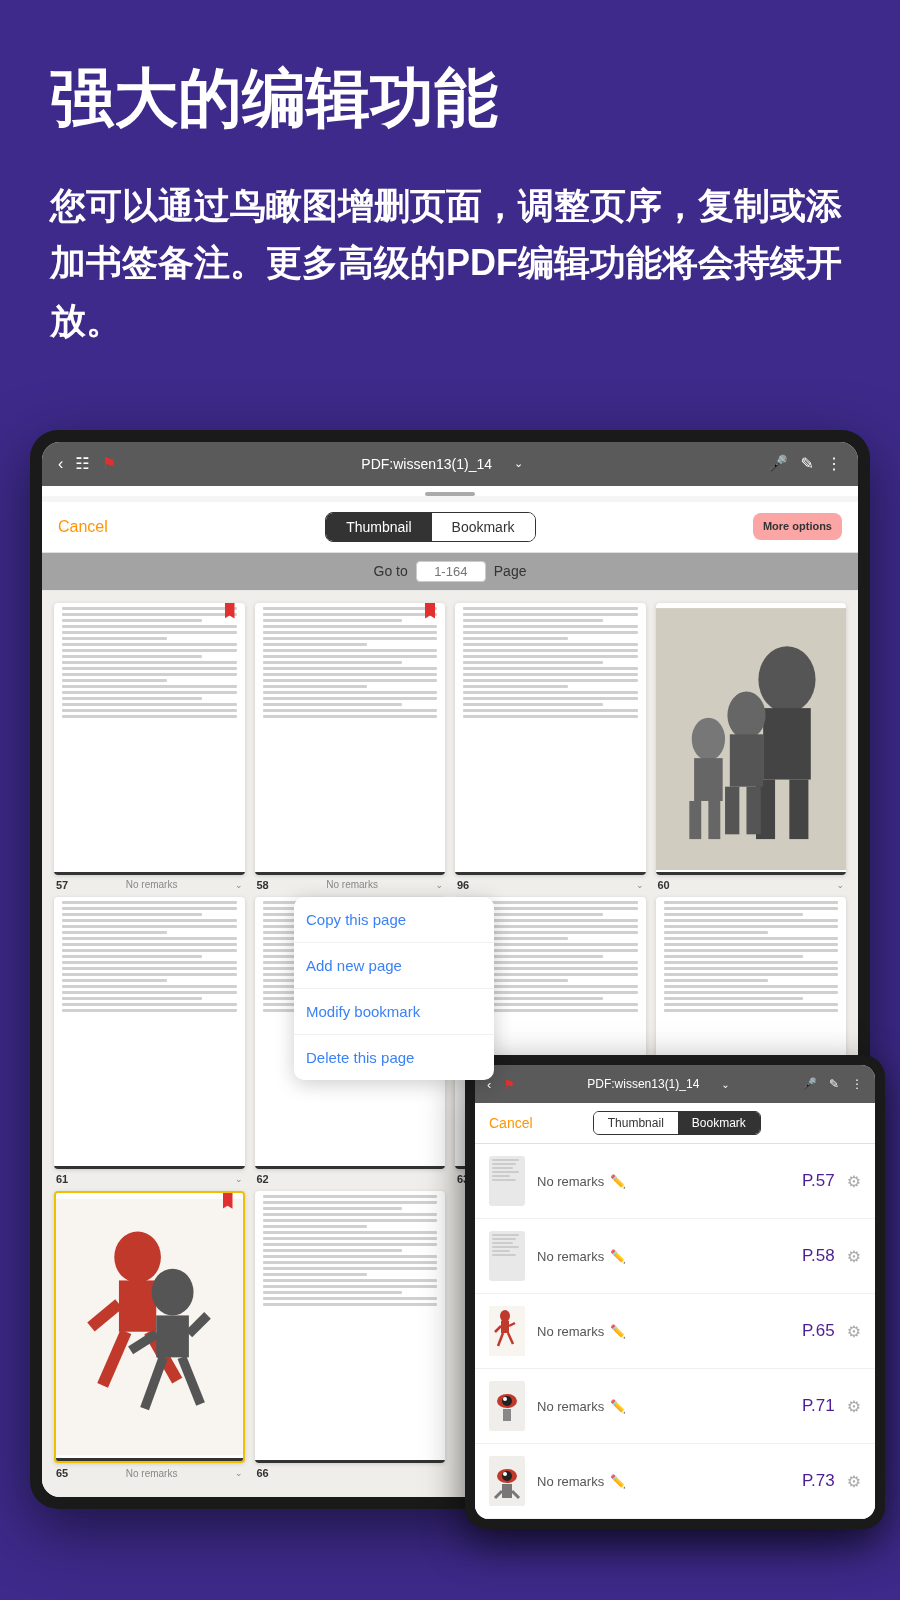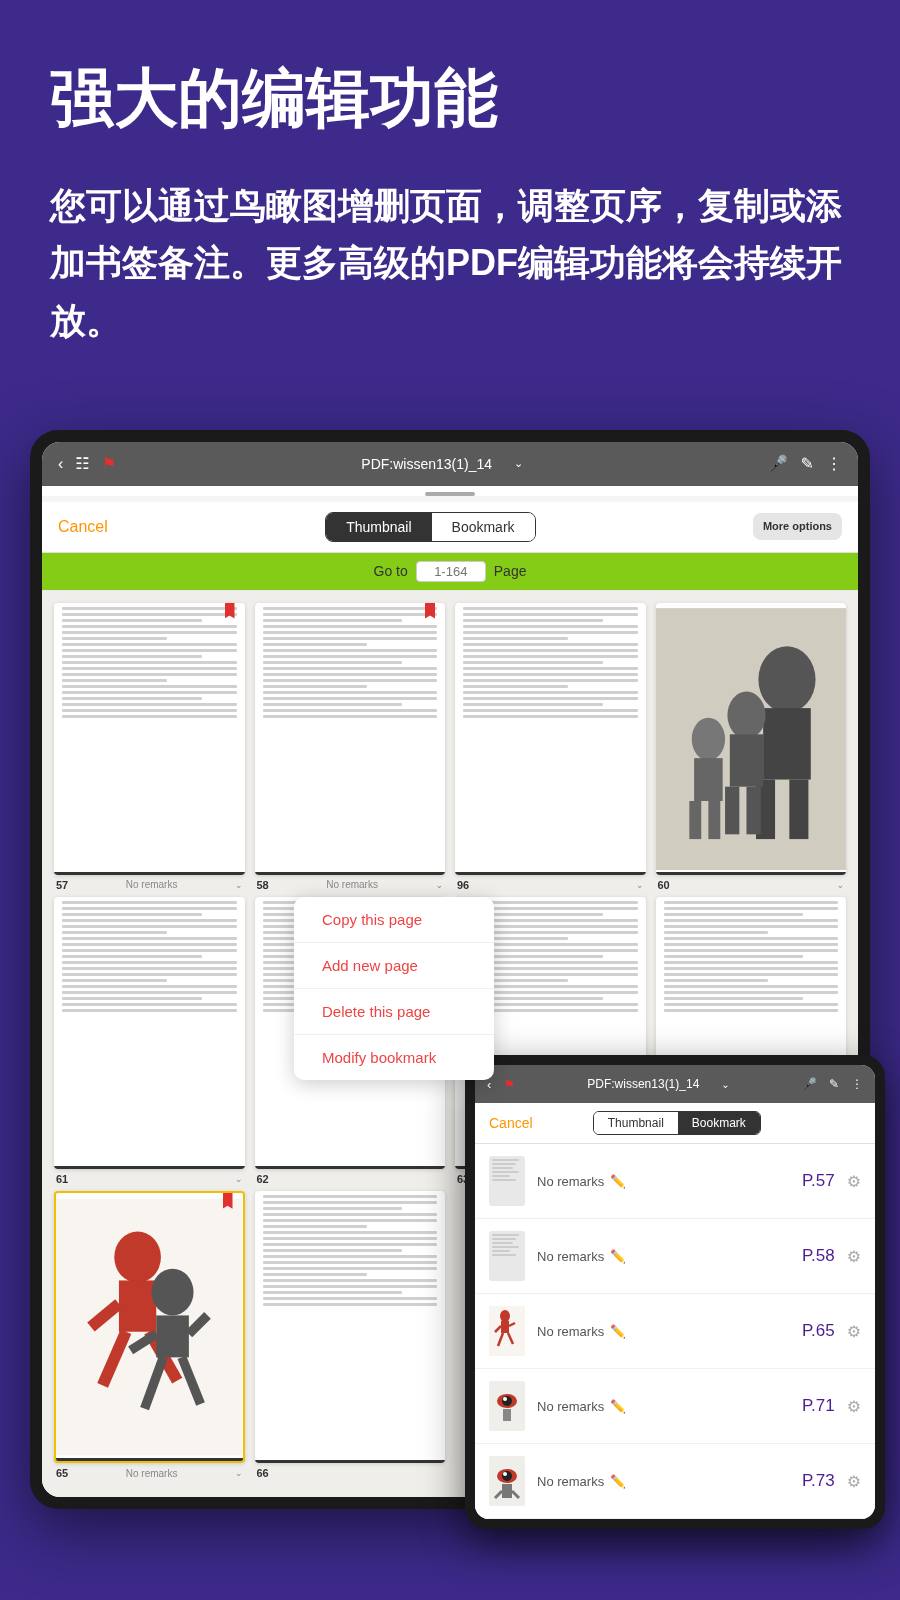--- a/index.html
+++ b/index.html
@@ -118,33 +118,33 @@
       background: white;
       color: #333;
     }
 
     .tab-item.active {
       background: #333;
       color: white;
     }
 
     .more-options-btn {
-      background: #e5e5e5;
+      background: #fca5a5;
       color: #333;
       font-size: 11px;
       font-weight: 700;
       padding: 6px 10px;
       border-radius: 8px;
       text-align: center;
       line-height: 1.3;
     }
 
     
     .goto-bar {
-      background: #84cc16;
+      background: #a3a3a3;
       display: flex;
       align-items: center;
       justify-content: center;
       gap: 8px;
       padding: 8px;
       font-size: 14px;
       color: #333;
       border-bottom: 1px solid #e8e8e8;
     }
 
@@ -243,23 +243,23 @@
       position: absolute;
       background: white;
       border-radius: 10px;
       box-shadow: 0 4px 20px rgba(0,0,0,0.2);
       z-index: 100;
       min-width: 200px;
       overflow: hidden;
     }
 
     .context-menu-item {
-      padding: 14px 28px;
+      padding: 14px 12px;
       font-size: 15px;
-      color: #ef4444;
+      color: #3b82f6;
       border-bottom: 1px solid #f0f0f0;
       cursor: pointer;
     }
 
     .context-menu-item:last-child {
       border-bottom: none;
     }
 
     
     .tablet-secondary {
@@ -571,22 +571,22 @@
               <span class="chevron-icon">⌄</span>
             </div>
           </div>
 
         </div>
 
         <div style="position:relative;">
           <div class="context-menu" style="left: 240px; top: 0px;">
             <div class="context-menu-item">Copy this page</div>
             <div class="context-menu-item">Add new page</div>
+            <div class="context-menu-item">Modify bookmark</div>
             <div class="context-menu-item">Delete this page</div>
-            <div class="context-menu-item">Modify bookmark</div>
           </div>
 
           <div class="thumb-row">
 
             <div class="thumb-item">
               <div class="thumb-card">
                 <div class="thumb-content-lines">
                   <div class="content-line full"></div>
                   <div class="content-line full"></div>
                   <div class="content-line medium"></div>

